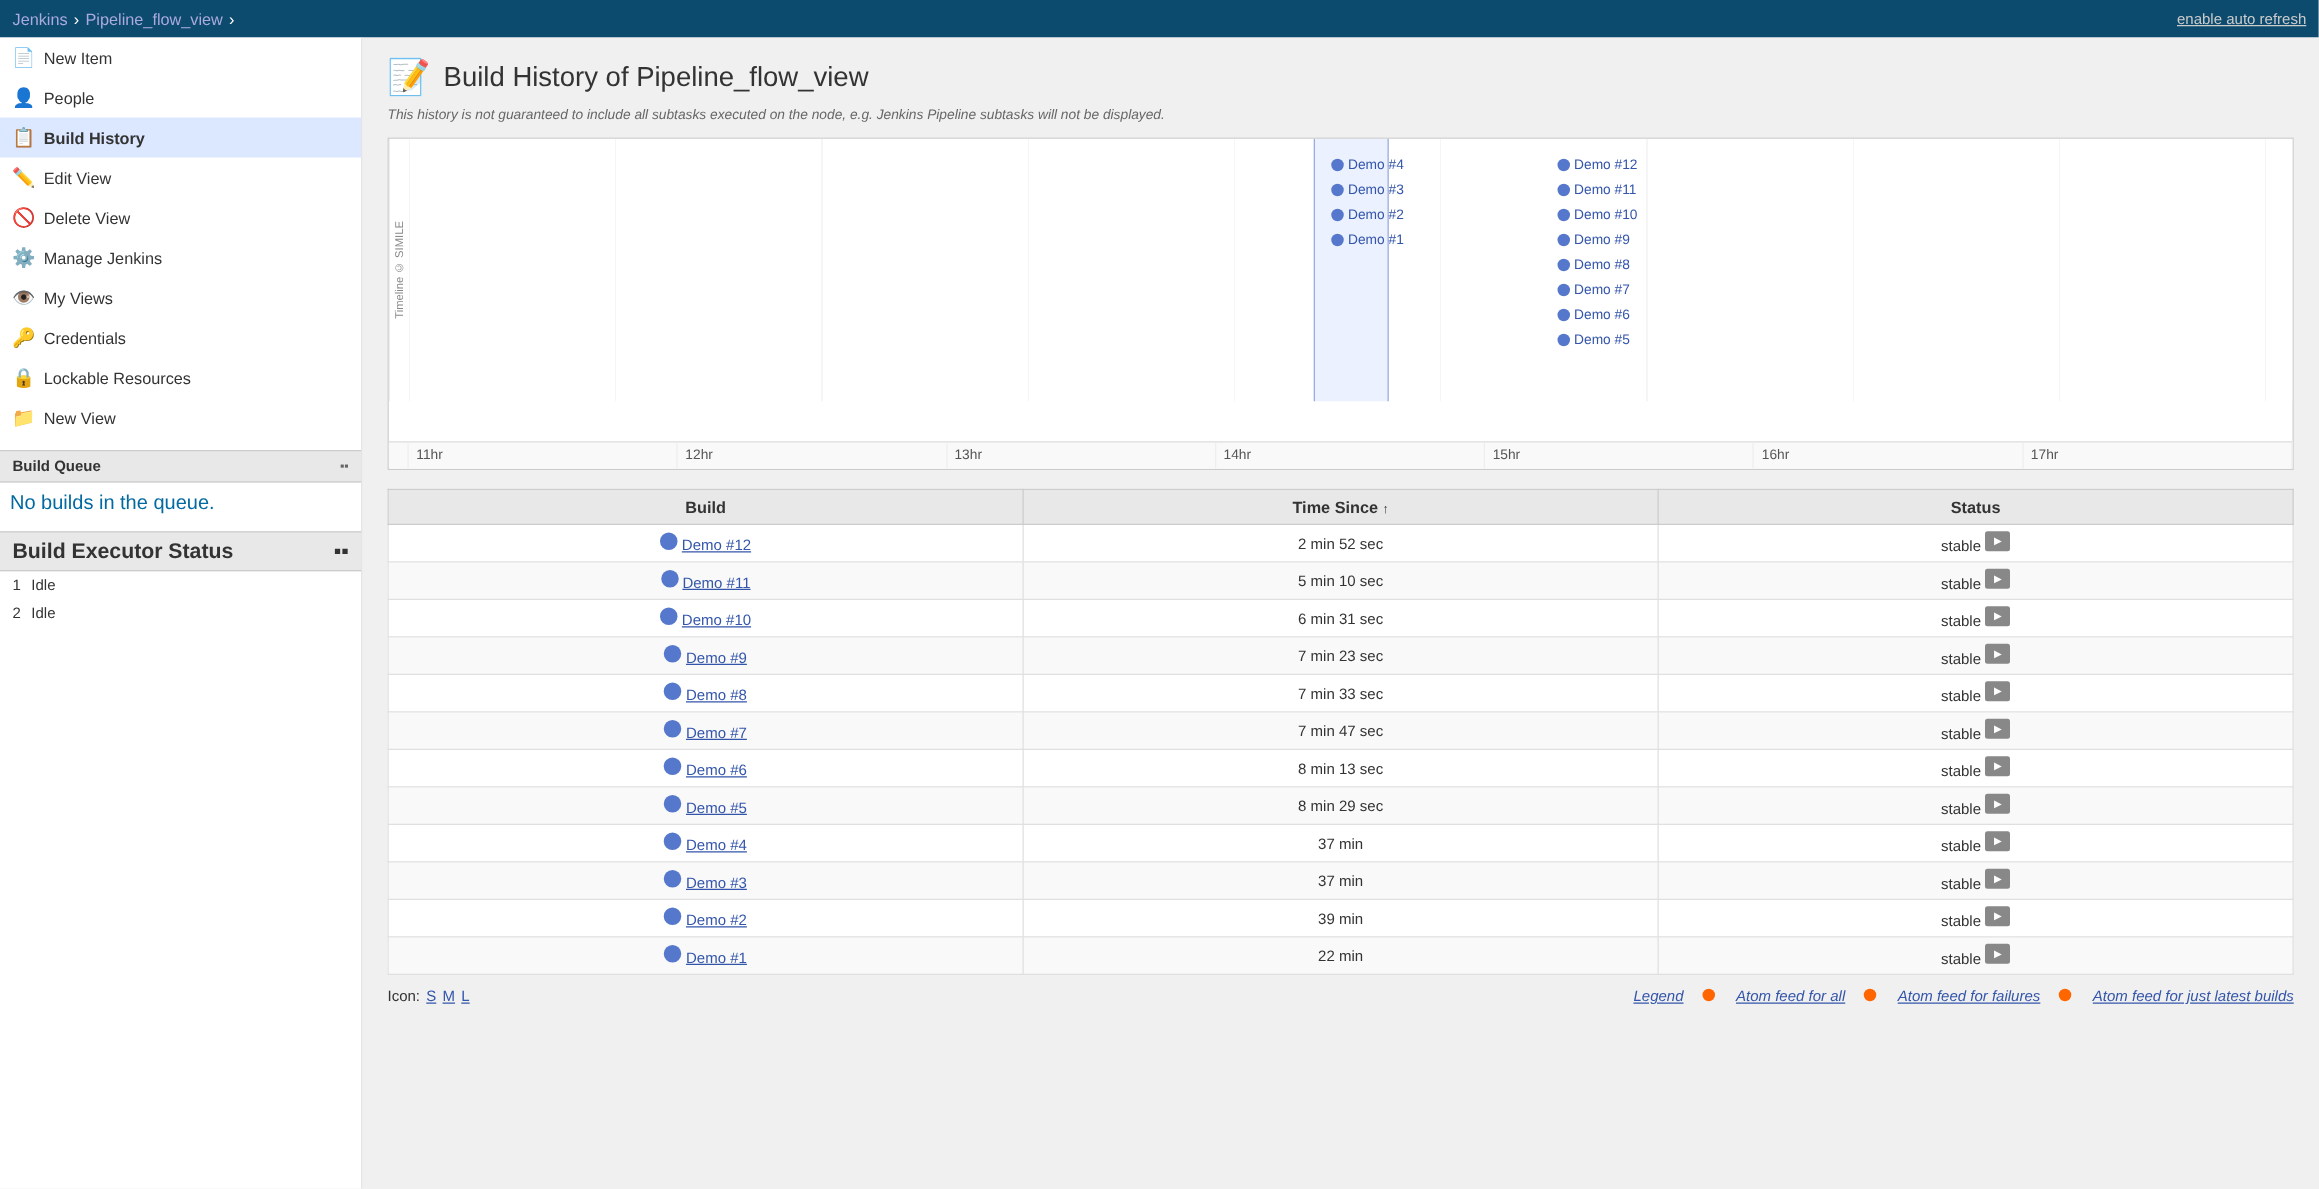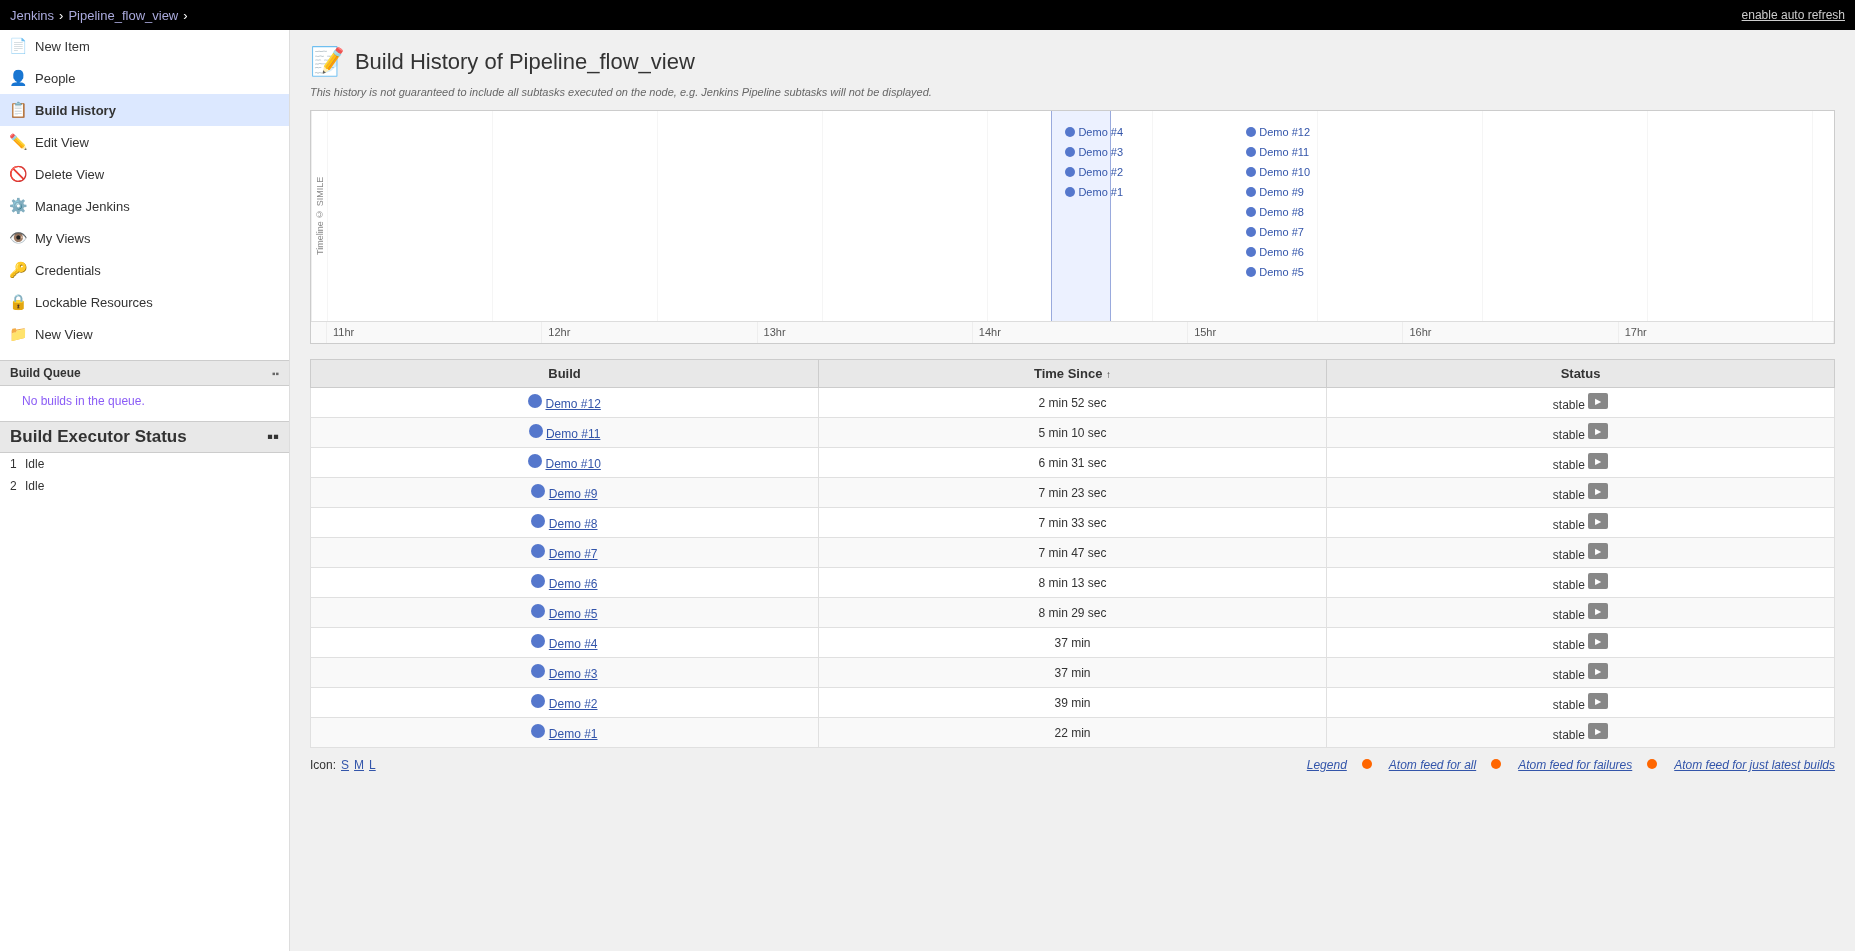--- a/index.html
+++ b/index.html
@@ -1,20 +1,20 @@
 <!DOCTYPE html>
 <html><head>
   <meta charset="utf-8">
   <style>
     * { box-sizing: border-box; margin: 0; padding: 0; }
     body { font-family: Arial, sans-serif; font-size: 13px; background: #f0f0f0; color: #333; }
 
     
     #topbar {
-      background: #000000;
+      background: #0c4a6e;
       color: #fff;
       padding: 5px 10px;
       display: flex;
       align-items: center;
       justify-content: space-between;
       height: 30px;
     }
     #topbar .breadcrumb { display: flex; align-items: center; gap: 5px; font-size: 13px; }
     #topbar .breadcrumb a { color: #aad; text-decoration: none; }
     #topbar .auto-refresh { font-size: 12px; color: #ccc; cursor: pointer; text-decoration: underline; }
@@ -50,21 +50,21 @@
       font-weight: bold;
       font-size: 12px;
       display: flex;
       align-items: center;
       justify-content: space-between;
       border-top: 1px solid #ccc;
       border-bottom: 1px solid #ccc;
       margin-top: 10px;
     }
     .sidebar-section-header .dots { font-size: 10px; color: #666; cursor: pointer; }
-    .sidebar-section-content { padding: 8px 22px; font-size: 12px; color: #8b5cf6; }
+    .sidebar-section-content { padding: 8px 8px; font-size: 16px; color: #0369a1; }
 
     .build-executor-header {
       background: #e8e8e8;
       padding: 5px 10px;
       font-weight: bold;
       font-size: 17px;
       display: flex;
       align-items: center;
       justify-content: space-between;
       border-top: 1px solid #ccc;
@@ -132,20 +132,21 @@
         #f5f5f5 1px,
         #fff 1px,
         #fff 165px
       );
     }
     .timeline-hour-labels {
       display: flex;
       border-top: 1px solid #ddd;
       background: #f9f9f9;
       height: 22px;
+      margin-top: 32px;
     }
     .timeline-hour-label {
       font-size: 11px;
       color: #555;
       padding: 4px 6px;
       flex: 1;
       border-right: 1px solid #eee;
     }
     .build-dot {
       position: absolute;

